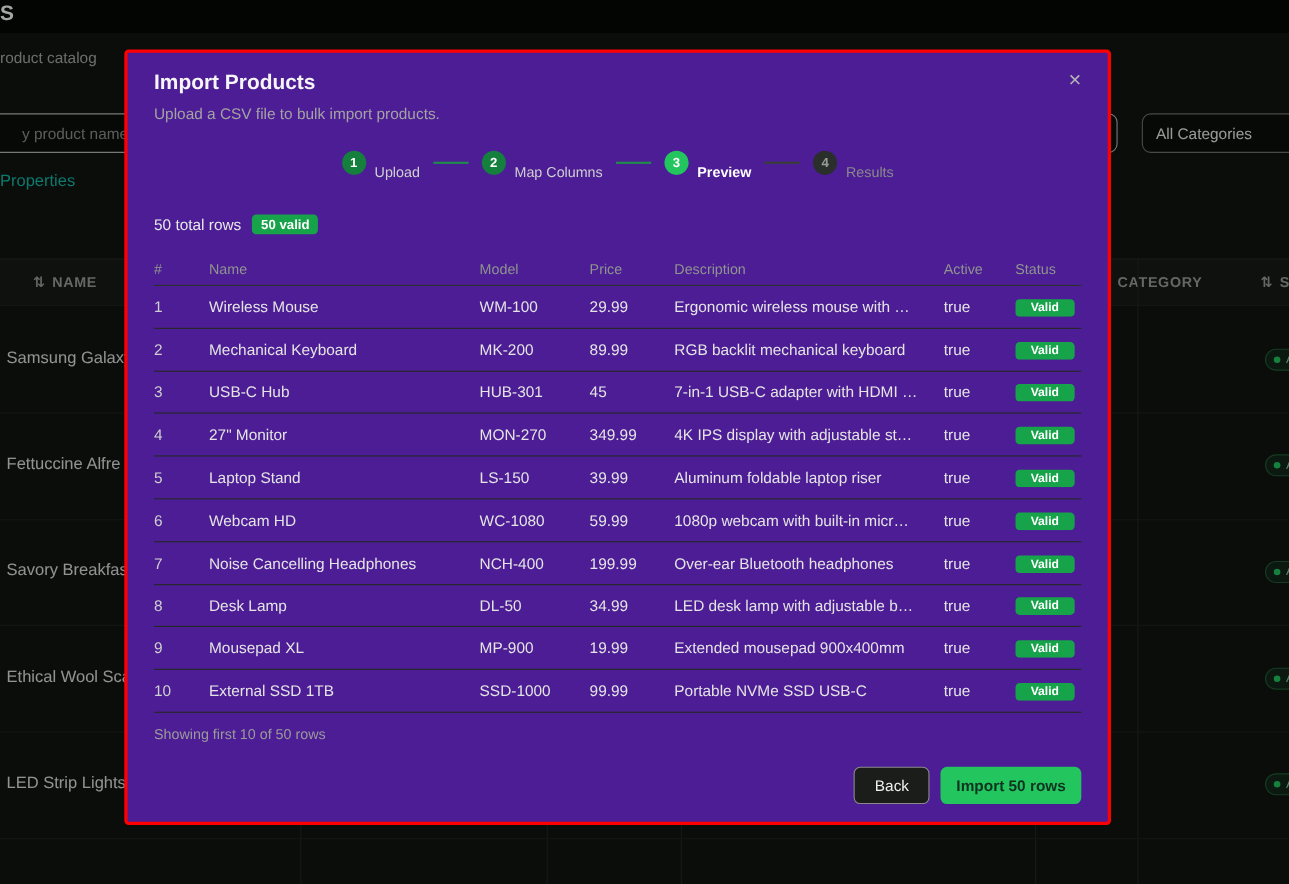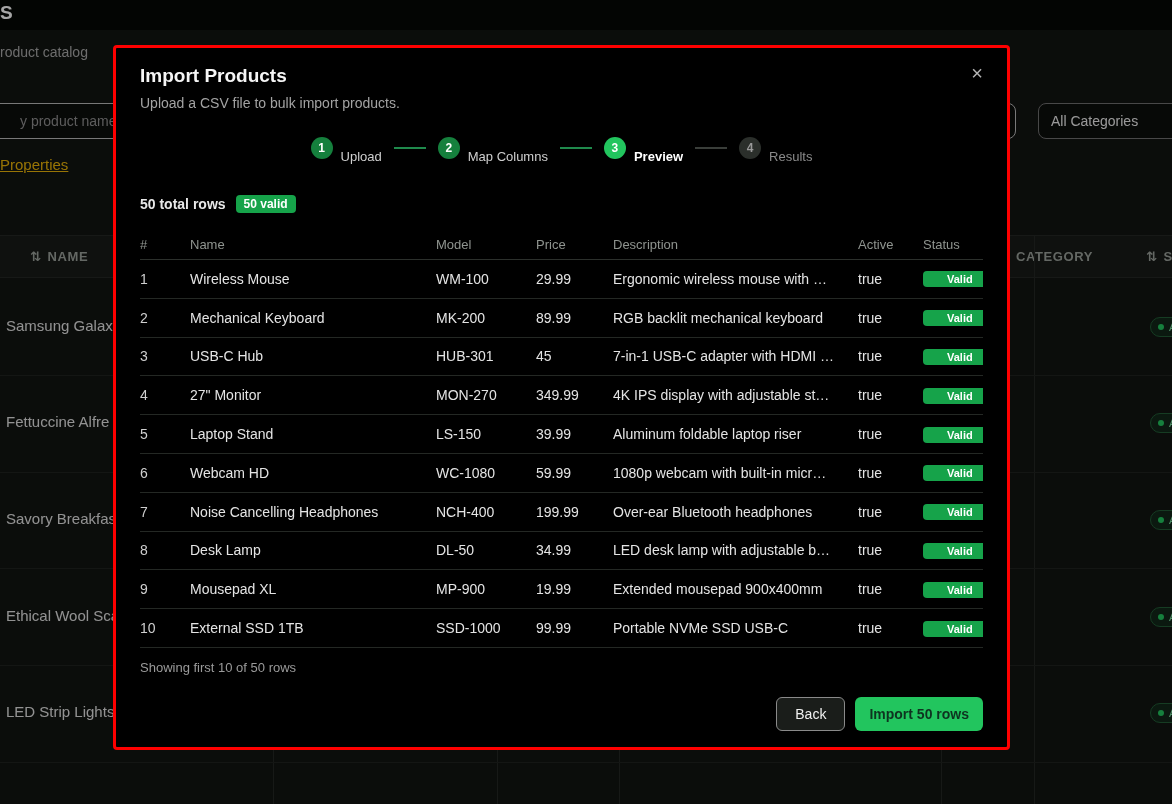--- a/index.html
+++ b/index.html
@@ -12,67 +12,67 @@
   .bg { position:absolute; inset:0; }
   .topbar { position:absolute; left:0; top:0; width:100%; height:30px; background:#060806; }
   .bg-title { position:absolute; left:0; top:2px; color:#ffffff; font-size:19px; font-weight:700; }
   .bg-subtitle { position:absolute; left:0; top:44px; color:#a8a8a8; font-size:14px; white-space:nowrap; }
   .search-box { position:absolute; left:-40px; top:103px; width:1056px; height:36px; box-sizing:border-box;
     background:#0c0e0c; border:1px solid #b9b9b9; border-radius:8px; display:flex; align-items:center; }
   .search-text { margin-left:59px; color:#8f8f8f; font-size:14px; white-space:nowrap; }
   .category-box { position:absolute; left:1038px; top:103px; width:160px; height:36px; box-sizing:border-box;
     background:#0c0e0c; border:1px solid #6f6f6f; border-radius:8px; display:flex; align-items:center;
     padding-left:12px; color:#ececec; font-size:14px; }
-  .section-label { position:absolute; left:0; top:156px; color:#eab308; font-size:15px;text-decoration:underline; }
+  .section-label { position:absolute; left:0; top:156px; color:#14b8a6; font-size:15px; }
   .bg-thead { position:absolute; left:0; top:235px; width:100%; height:43px; box-sizing:border-box;
     background:#181b18; border-top:1px solid #242724; border-bottom:1px solid #242724; }
   .bg-th { position:absolute; top:13px; color:#9aa09a; font-size:13px; font-weight:700; letter-spacing:0.6px;
     display:flex; gap:6px; white-space:nowrap; }
   .vline { position:absolute; top:235px; bottom:0; width:1px; background:#242724; }
   .hline { position:absolute; left:0; width:100%; height:1px; background:#202320; }
   .bg-row-label { position:absolute; left:6px; color:#e0e0e0; font-size:15px; white-space:nowrap; }
   .bg-pill { position:absolute; left:1150px; width:60px; height:20px; box-sizing:border-box; border-radius:10px;
     background:#11271a; border:1px solid #225c36; display:flex; align-items:center; gap:5px; padding-left:7px; }
   .bg-pill .dot { width:6px; height:6px; border-radius:50%; background:#22c55e; flex:0 0 auto; }
   .bg-pill .txt { color:#7ddfa2; font-size:11px; }
   
   .overlay { position:absolute; inset:0; background:rgba(0,0,0,0.35); }
   
   .modal-wrap { position:absolute; left:113px; top:45px; width:897px; height:705px; box-sizing:border-box;
-    border:3px solid #ff0000; border-radius:4px; overflow:hidden; background:#000000; }
+    border:3px solid #ff0000; border-radius:4px; overflow:hidden; background:#4c1d95; }
   .modal { width:100%; height:100%; box-sizing:border-box; padding:16px 24px 24px; overflow:hidden; }
   .modal-head { display:flex; justify-content:space-between; align-items:flex-start; }
   .modal-title { margin:0; color:#f5f5f5; font-size:19px; font-weight:700; line-height:24px; }
   .close { color:#b5b5b5; font-size:20px; line-height:18px; cursor:pointer; }
   .subtitle { margin:6px 0 0; color:#a3a3a3; font-size:14px; line-height:19px; }
   .stepper { margin-top:24px; height:22px; display:flex; align-items:center; justify-content:center; }
   .step { display:flex; align-items:center; gap:8px; }
   .step-circle { width:22px; height:22px; border-radius:50%; display:flex; align-items:center; justify-content:center;
     font-size:12px; font-weight:700; }
   .step-done .step-circle { background:#15803d; color:#fff; }
   .step-active .step-circle { background:#22c55e; color:#fff; }
   .step-todo .step-circle { background:#2b2f2b; color:#9a9a9a; }
   .step-label { font-size:13px; color:#cfcfcf; white-space:nowrap;margin-top:16px; }
   .step-active .step-label { color:#ffffff; font-weight:700; }
   .step-todo .step-label { color:#8a8a8a; }
   .step-line { width:32px; height:2px; margin:0 12px; flex:0 0 auto; }
   .line-done { background:#1f8a4c; }
   .line-todo { background:#3a3e3a; }
   .summary { margin-top:36px; display:flex; align-items:center; gap:10px; }
-  .total-label { color:#e8e8e8; font-size:14px;font-weight:bold; }
+  .total-label { color:#e8e8e8; font-size:14px; }
   .count-badge { background:#16a34a; color:#ffffff; font-size:12px; font-weight:700; padding:2px 8px; border-radius:4px; }
   .ptable { margin-top:16px; }
   .prow { display:grid; grid-template-columns:50px 246px 100px 77px 245px 65px 1fr; align-items:center;
     height:37.8px; border-bottom:1px solid #242824; }
   .phead { height:30px; border-bottom:1px solid #2c302c; }
   .phead > div { color:#8f948f; font-size:13px; white-space:nowrap; }
   .pcell { color:#e4e4e4; font-size:14px; white-space:nowrap; overflow:hidden; text-overflow:clip; }
   .pcell.c0 { color:#cfcfcf; }
   .valid-badge { display:inline-block; background:#16a34a; color:#ffffff; font-size:11px; font-weight:700;
-    padding:2px 24px; border-radius:4px; }
+    padding:2px 14px; border-radius:4px; }
   .showing { margin-top:12px; text-align:left; color:#9a9a9a; font-size:13px; }
   .footer { margin-top:22px; display:flex; justify-content:flex-end; gap:10px; }
   .btn { border-radius:6px; font-size:14px; font-family:inherit; cursor:pointer; }
   .btn-back { background:#1a1d1a; color:#f0f0f0; border:1px solid #8a8a8a; padding:8px 18px; }
   .btn-import { background:#22c55e; color:#0e3320; border:none; font-weight:700; padding:8px 14px; }
 </style>
 </head>
 <body>
 
 <div class="bg">

